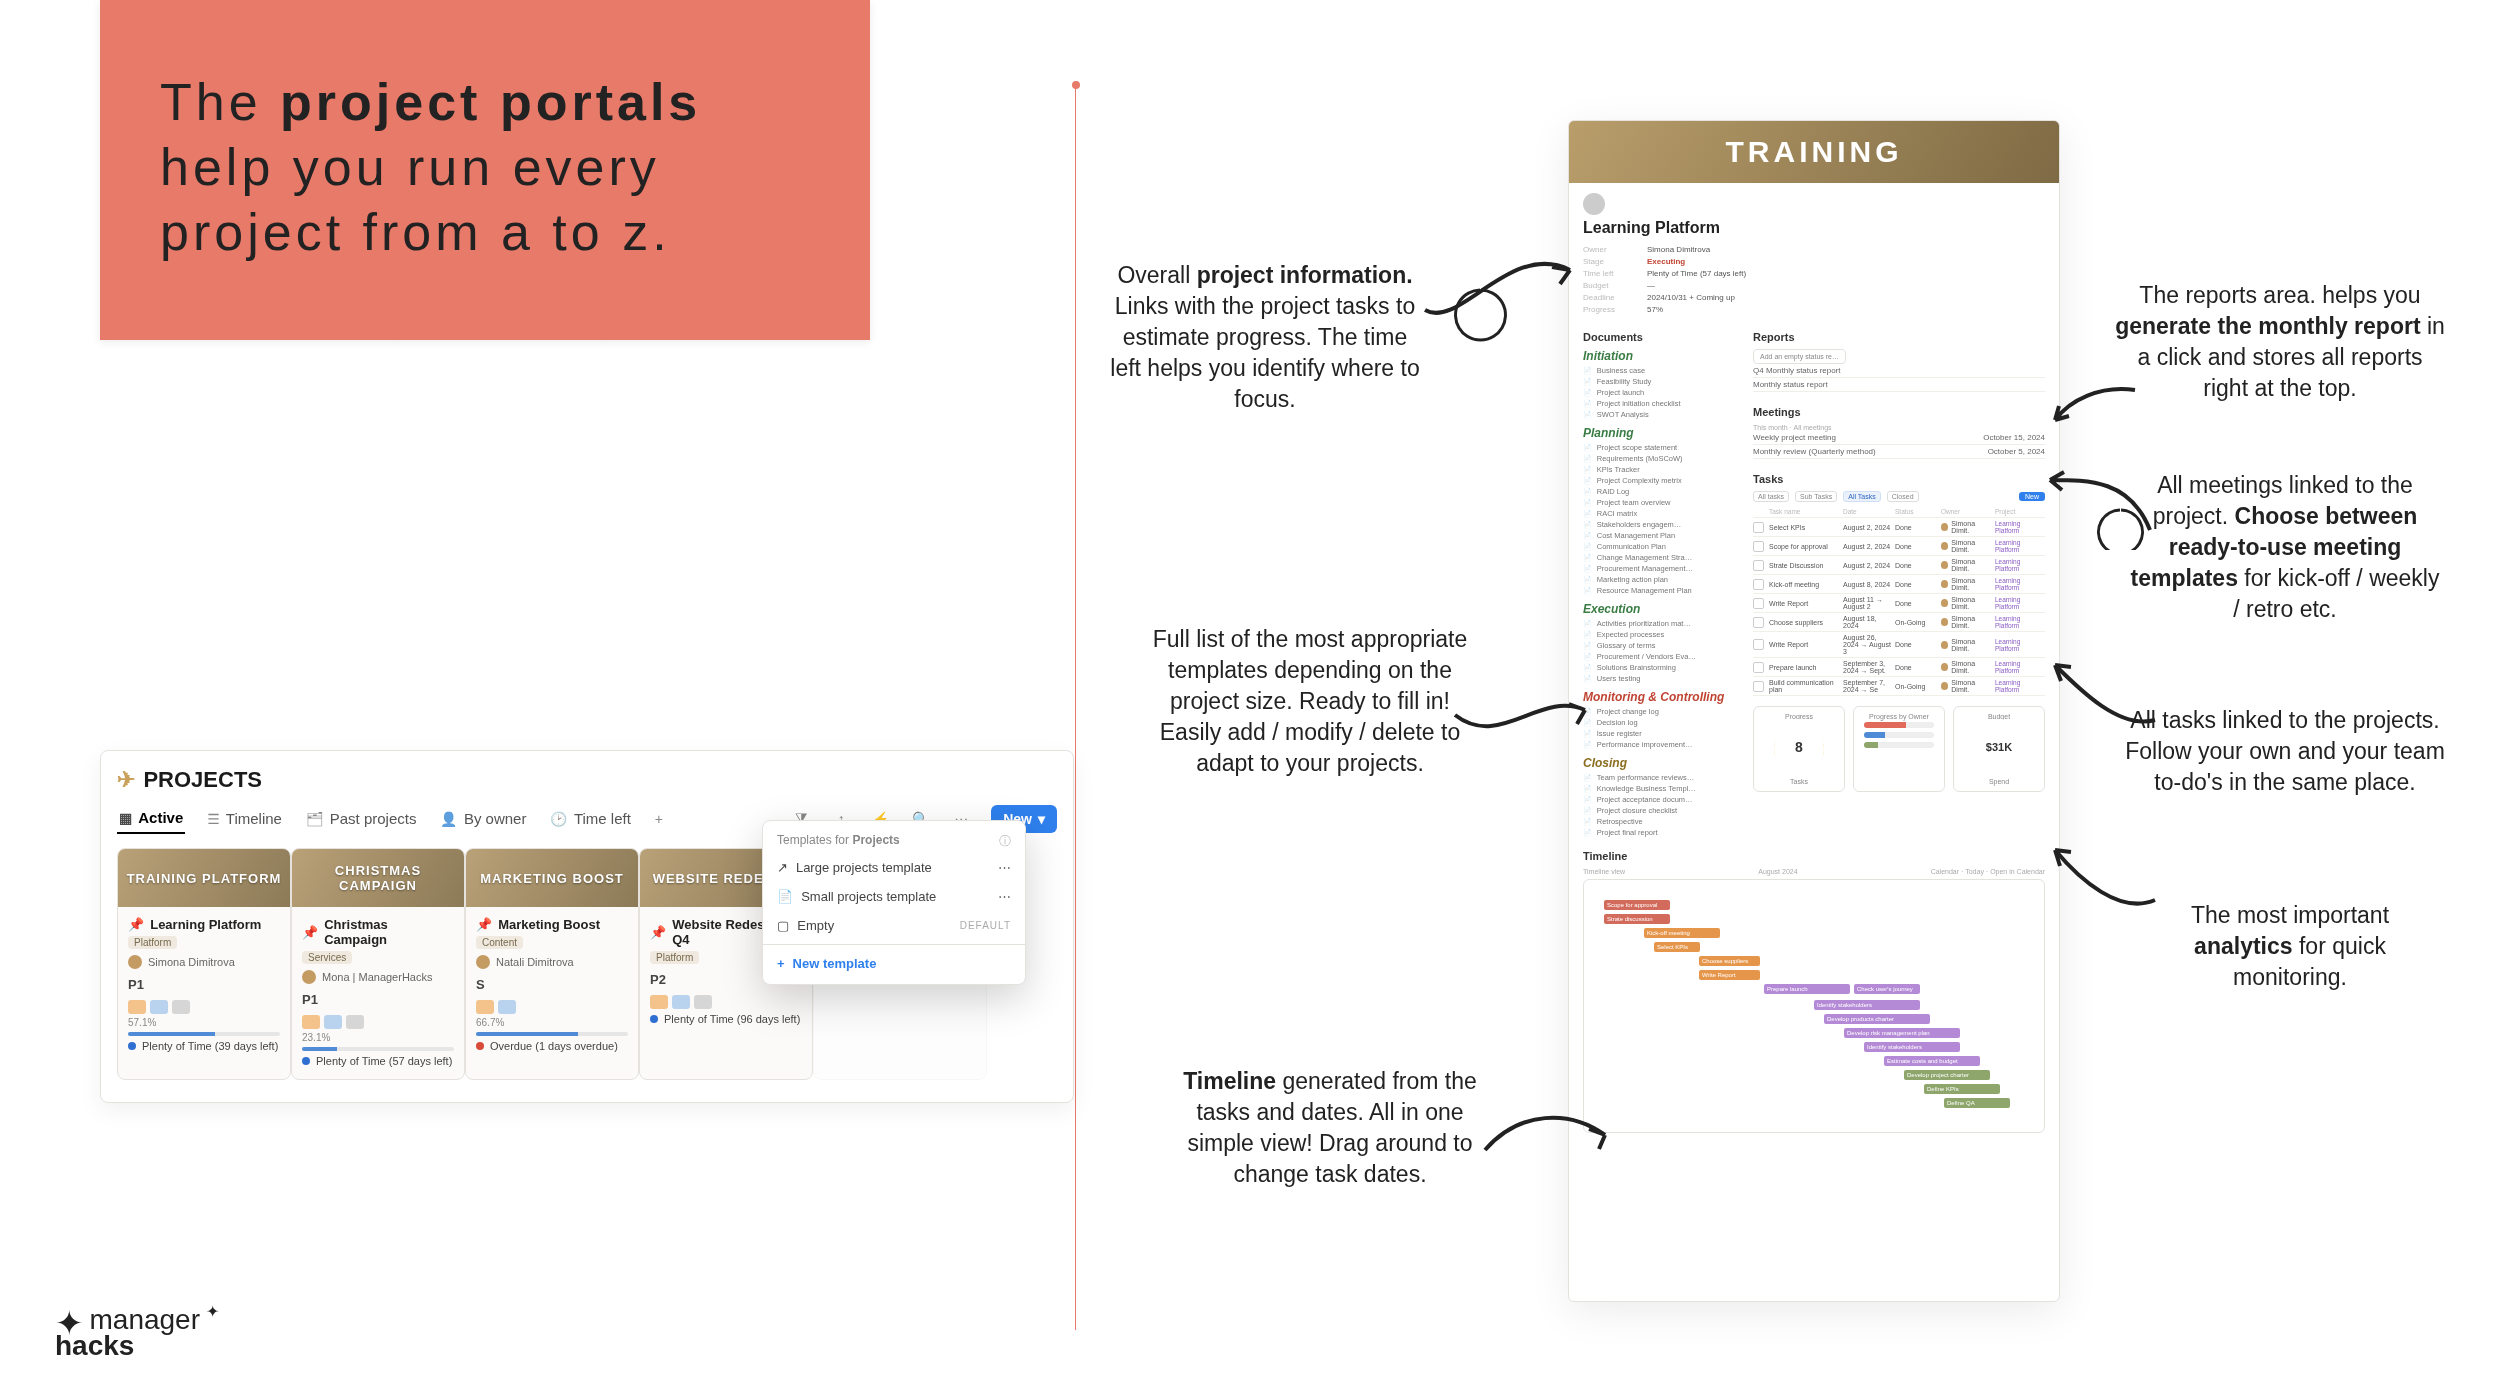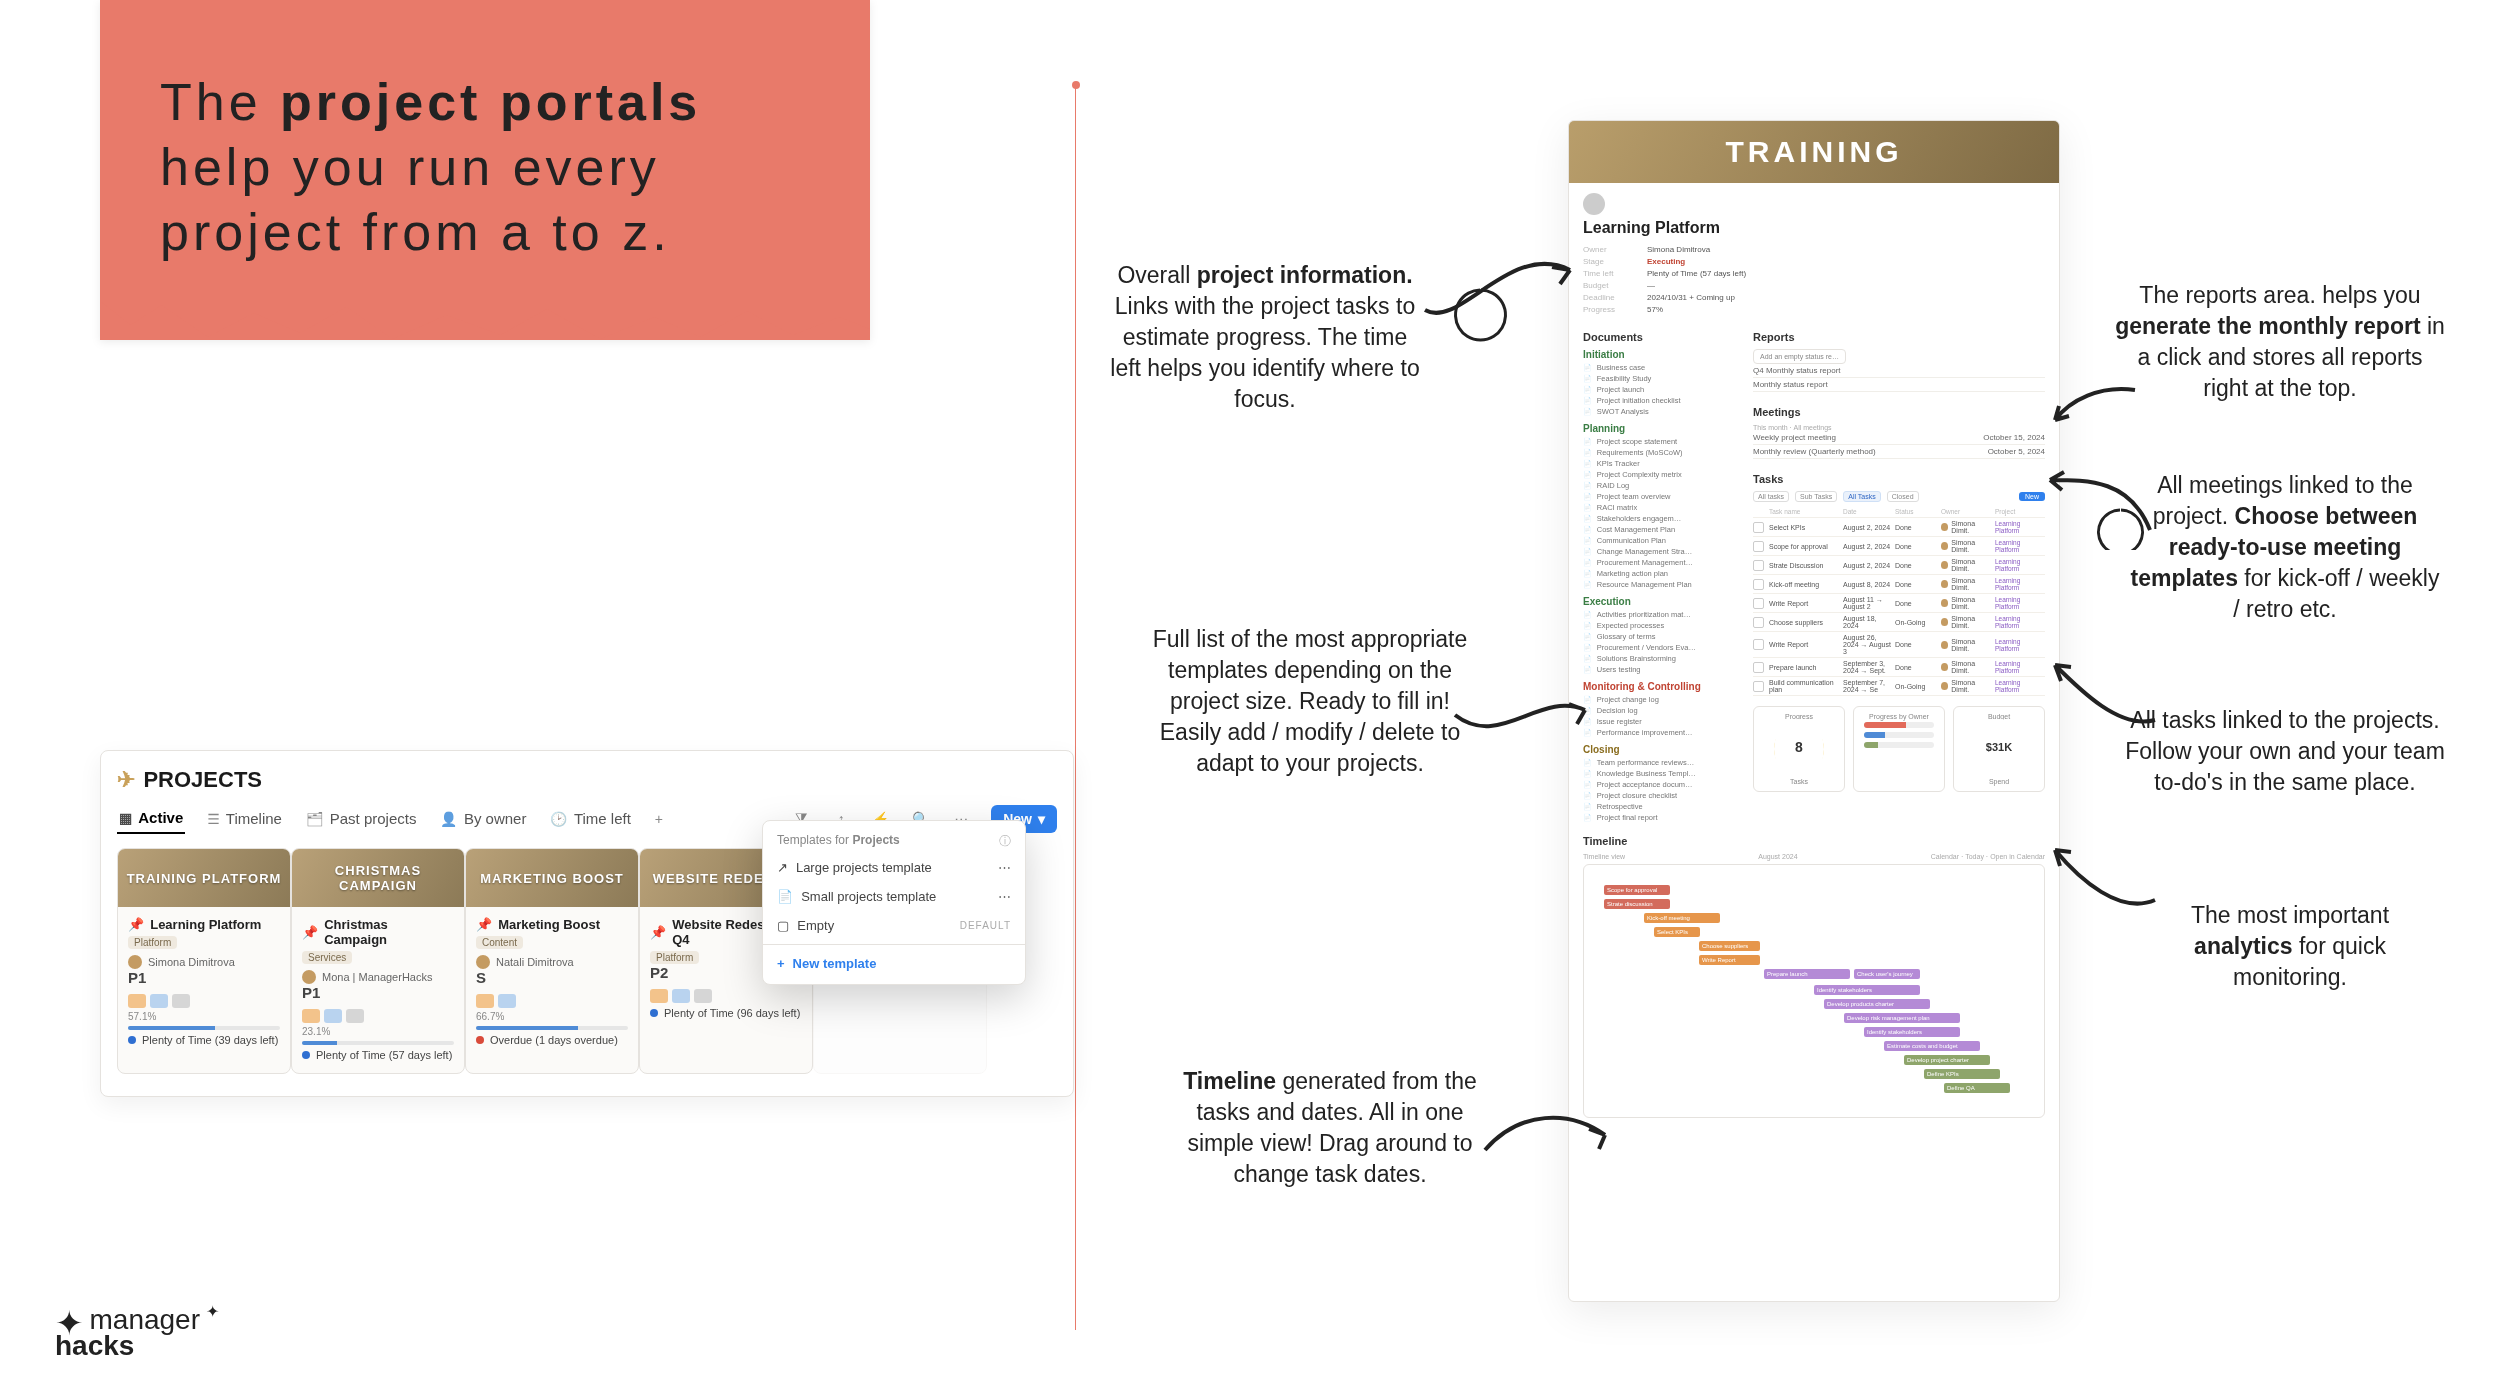--- a/index.html
+++ b/index.html
@@ -56,21 +56,21 @@
   .pcard{width:172px;background:var(--card);border:1px solid var(--border);border-radius:8px;overflow:hidden;font-size:12px;color:#444;}
   .pcard .cover{height:58px;background:linear-gradient(120deg,var(--gold1),var(--gold2));display:flex;align-items:center;justify-content:center;color:#fff;font-weight:700;letter-spacing:1px;font-size:13px;text-align:center;padding:0 6px;text-shadow:0 1px 2px rgba(0,0,0,.4);}
   .pcard .body{padding:10px 10px 12px;}
   .pname{font-weight:600;font-size:13px;color:#222;display:flex;gap:6px;align-items:center;}
   .chip{display:inline-block;background:#efe9df;border-radius:4px;padding:1px 6px;font-size:10px;color:#7a6a4d;margin-top:4px;}
   .owner{display:flex;align-items:center;gap:6px;margin-top:6px;font-size:11px;color:#666;}
   .avatar{width:14px;height:14px;border-radius:50%;background:#c49b62;}
   .badges{display:flex;gap:4px;margin-top:8px;}
   .badge{width:18px;height:14px;border-radius:3px;}
   .bg-or{background:#f3c38b;} .bg-bl{background:#b9d3ef;} .bg-gr{background:#d6d6d6;}
-  .priority{font-size:15px;font-weight:700;}
+  .priority{font-size:13px;font-weight:700;margin-top:8px;}
   .bar{height:4px;background:#e6e6e6;border-radius:2px;margin-top:4px;overflow:hidden;}
   .bar>i{display:block;height:100%;background:#4f8bd6;}
   .pct{font-size:10px;color:#888;margin-top:3px;}
   .timeleft{display:flex;align-items:center;gap:6px;margin-top:4px;font-size:11px;}
   .dot{width:8px;height:8px;border-radius:50%;} .dot.blue{background:#2f6fd1;} .dot.red{background:#d94a3a;}
 
   .tpl-pop{
     position:absolute; left:762px; top:820px; width:262px;
     background:#fff;border:1px solid var(--border);border-radius:8px;
     box-shadow:0 14px 40px rgba(0,0,0,.18);
@@ -101,21 +101,21 @@
   .meta-row .k{width:54px;color:#bbb;font-size:8px;}
   .meta-row .v{font-size:8px;}
   .red{color:#c04433;font-weight:600;}
   .sec{margin-top:14px;}
   .sec-h{font-size:11px;font-weight:700;color:#333;margin-bottom:6px;}
   .mini-btn{display:inline-block;background:#fff;border:1px solid var(--border);border-radius:4px;font-size:7px;padding:3px 6px;color:#888;}
   .m-row{font-size:8px;color:#666;padding:2px 0;border-bottom:1px solid #f0eee9;display:flex;justify-content:space-between;}
   .two-col{display:flex;gap:10px;}
   .lcol{width:160px;}
   .rcol{flex:1;}
-  .phase{font-size:10px;font-weight:700;color:#666;margin:6px 0 2px;}
+  .phase{font-size:12px;font-weight:700;color:#666;margin:6px 0 2px;font-style:italic;}
   .phase.init{color:#3a7d44;}
   .phase.plan{color:#3a7d44;}
   .phase.exec{color:#3a7d44;}
   .phase.mon{color:#c04433;}
   .phase.close{color:#8a6d1f;}
   .doc{font-size:7.5px;color:#777;padding:1px 0;display:flex;gap:5px;align-items:center;}
   .doc::before{content:"📄";font-size:7px;opacity:.6;}
 
   .task-hdr{display:flex;gap:6px;align-items:center;font-size:7px;color:#888;margin-bottom:4px;}
   .task-hdr .pill{border:1px solid #ddd;border-radius:3px;padding:1px 4px;}

